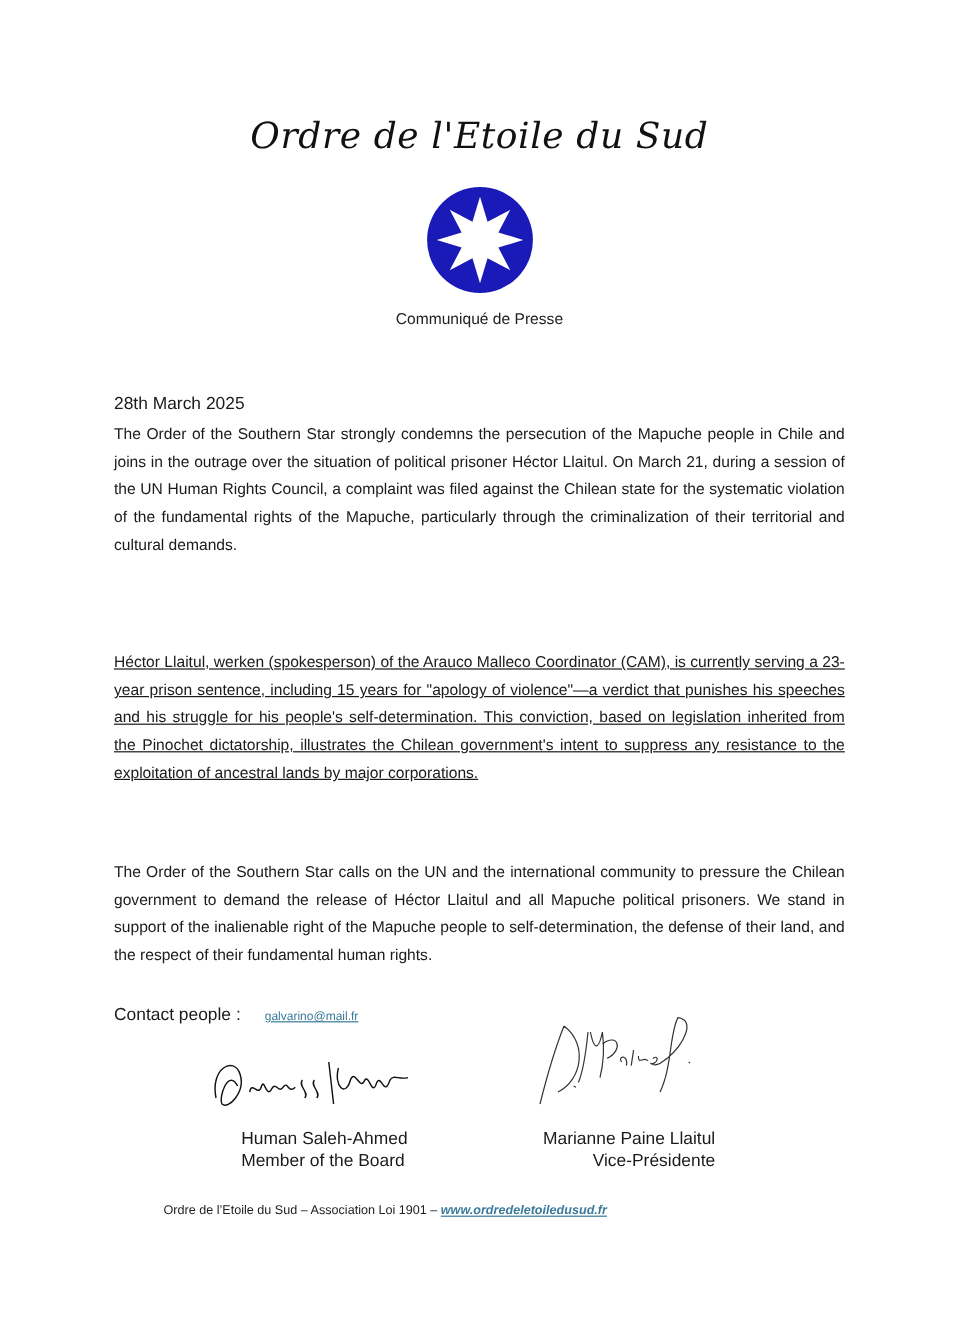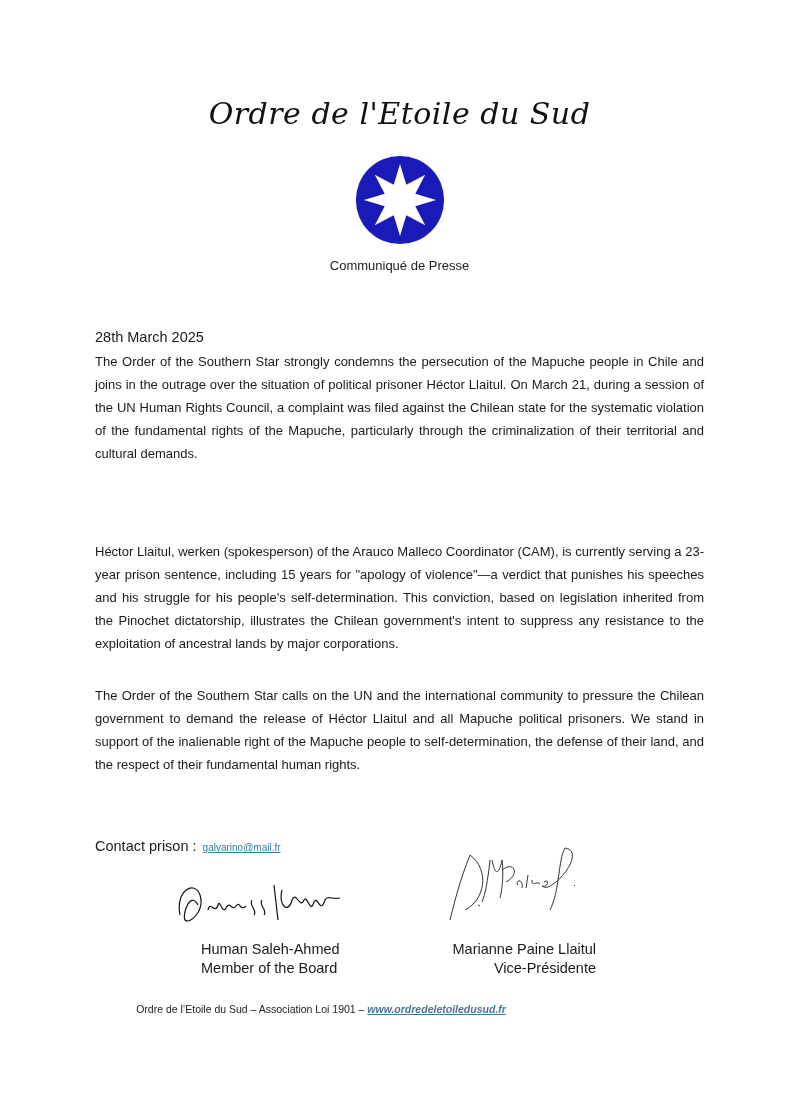--- a/index.html
+++ b/index.html
@@ -8,24 +8,24 @@
   .org-title { position: absolute; top: 96px; left: 0; width: 799px; text-align: center;
                font-family: "DejaVu Serif", serif; font-style: italic; font-size: 30px;
                color: #111; letter-spacing: 0.5px; }
   .logo { position: absolute; left: 355px; top: 155px; width: 90px; height: 90px; }
   .subtitle { position: absolute; top: 258px; left: 0; width: 799px; text-align: center;
               font-size: 13px; color: #222; }
   .date { position: absolute; left: 95px; top: 329px; font-size: 14.5px; color: #1a1a1a; }
   .para { position: absolute; left: 95px; width: 609px; font-size: 13px; line-height: 23px;
           text-align: justify; color: #1a1a1a; margin: 0; }
   .p1 { top: 350px; }
-  .p2 { top: 540px; }
-  .p3 { top: 684px; }
+  .p2 { top: 540px; text-decoration: underline; }
+  .p3 { top: 715px; }
   .contact { position: absolute; left: 95px; top: 838px; font-size: 14.5px; color: #1a1a1a; }
-  .contact .email { font-size: 10px; color: #3a7a9a; text-decoration: underline; margin-left: 2px; }
+  .contact .email { font-size: 10px; color: #3a7a9a; text-decoration: underline; margin-left: 16px; }
   .sig { position: absolute; }
   .sig1 { left: 170px; top: 870px; width: 180px; height: 65px; }
   .sig2 { left: 440px; top: 840px; width: 170px; height: 90px; }
   .signer { position: absolute; font-size: 14.5px; line-height: 19px; color: #1a1a1a; }
   .signer1 { left: 201px; top: 940px; }
   .signer2 { left: 442px; top: 940px; text-align: right; width: 154px; }
   .footer { position: absolute; top: 1003px; left: 0; width: 642px; text-align: center;
             font-size: 10.5px; color: #222; }
   .footer .site { color: #3a7a9a; font-style: italic; font-weight: bold; text-decoration: underline; }
 </style>
@@ -41,21 +41,21 @@
 
 <div class="subtitle">Communiqué de Presse</div>
 
 <div class="date">28th March 2025</div>
 
 <p class="para p1">The Order of the Southern Star strongly condemns the persecution of the Mapuche people in Chile and joins in the outrage over the situation of political prisoner Héctor Llaitul. On March 21, during a session of the UN Human Rights Council, a complaint was filed against the Chilean state for the systematic violation of the fundamental rights of the Mapuche, particularly through the criminalization of their territorial and cultural demands.</p>
 <p class="para p2">Héctor Llaitul, werken (spokesperson) of the Arauco Malleco Coordinator (CAM), is currently serving a 23-year prison sentence, including 15 years for "apology of violence"—a verdict that punishes his speeches and his struggle for his people's self-determination. This conviction, based on legislation inherited from the Pinochet dictatorship, illustrates the Chilean government's intent to suppress any resistance to the exploitation of ancestral lands by major corporations.</p>
 <p class="para p3">The Order of the Southern Star calls on the UN and the international community to pressure the Chilean government to demand the release of Héctor Llaitul and all Mapuche political prisoners. We stand in support of the inalienable right of the Mapuche people to self-determination, the defense of their land, and the respect of their fundamental human rights.</p>
 
 <div class="contact">
-  <span>Contact prison  :</span>
+  <span>Contact people  :</span>
   <a class="email">galvarino@mail.fr</a>
 </div>
 
 <svg class="sig sig1" viewBox="0 0 180 65">
   <path d="M10,45 C5,20 25,10 30,25 C35,40 20,55 15,50 C12,45 20,20 28,35 M38,40 C40,30 45,45 48,35 C50,28 52,45 56,38 C60,30 62,42 66,36 C70,30 70,42 76,36 M82,30 C78,35 88,40 84,45 M92,30 C88,35 98,40 94,45 M104,15 L108,50 M112,20 C108,35 118,45 122,30 C126,20 130,40 134,30 C138,25 140,45 144,32 C148,25 150,45 155,30 C158,25 162,30 170,28" fill="none" stroke="#111" stroke-width="1.2"></path>
 </svg>
 
 <svg class="sig sig2" viewBox="0 0 170 90">
   <path d="M30,15 C20,40 15,60 10,80 M30,15 C50,30 45,60 25,70 M38,65 L40,66 M50,20 C48,40 45,55 42,62 M52,20 C56,40 60,30 62,20 C64,35 62,50 60,58 M62,30 C75,20 80,35 66,42 M78,45 C74,40 84,38 82,48 M88,35 L86,48 M92,40 C92,48 96,40 100,44 M104,42 C110,38 108,48 102,46 C108,50 112,44 116,42 M116,42 C130,30 140,10 125,8 C118,20 120,50 110,70 M134,45 L135,46" fill="none" stroke="#333" stroke-width="1"></path>
 </svg>

